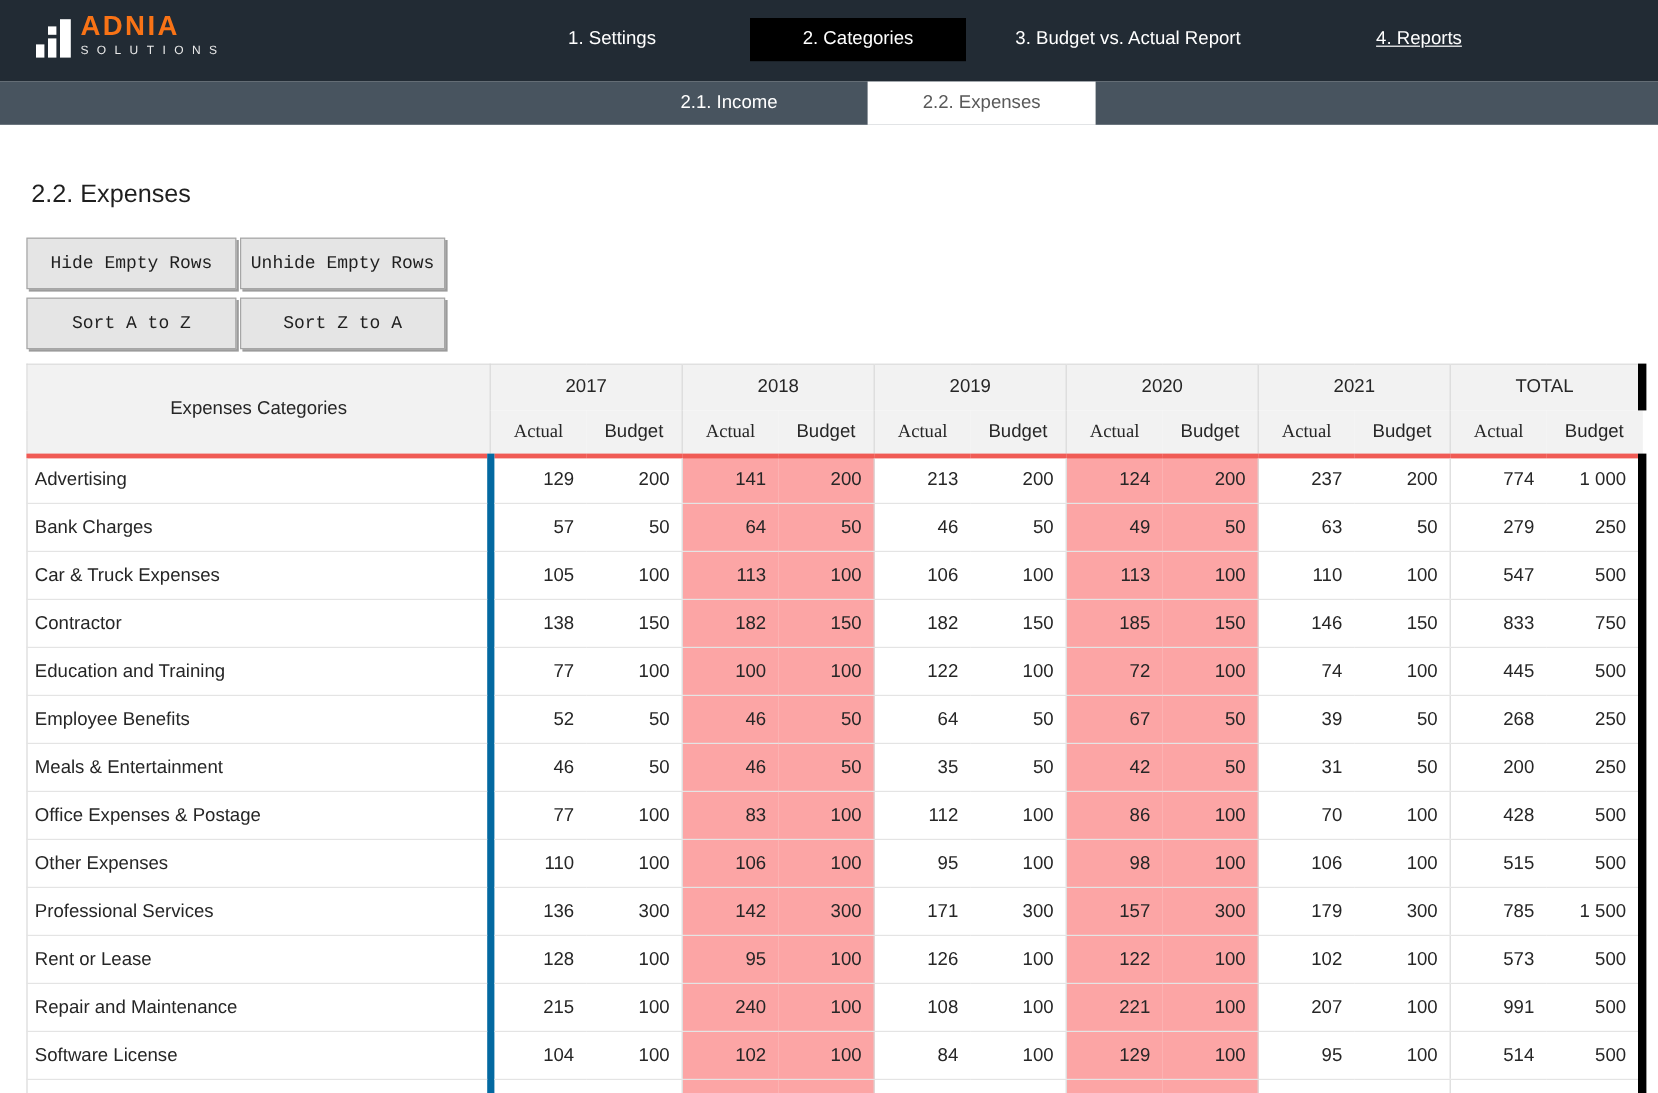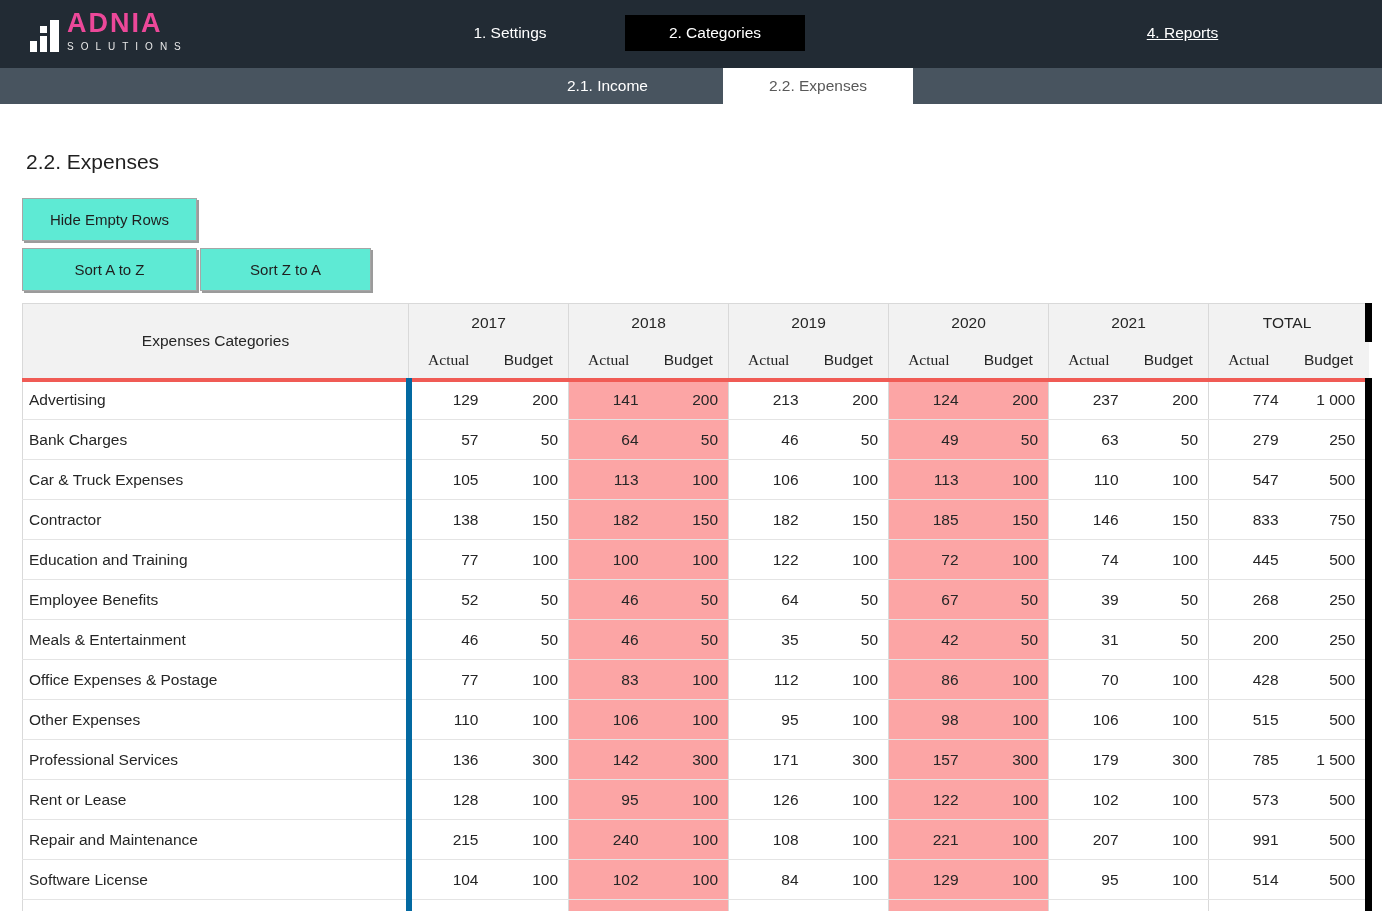--- a/index.html
+++ b/index.html
@@ -12,41 +12,41 @@
   
   .topbar { position:absolute; left:0; top:0; width:1382px; height:68px; background:#222B34; }
   .logo { position:absolute; left:30px; top:10px; display:flex; align-items:flex-end; gap:8px; }
   .logo-icon { display:flex; align-items:flex-end; gap:3px; height:32px; }
   .logo-icon .b1 { width:7px; height:11px; background:#fff; }
   .logo-icon .b2 { display:flex; flex-direction:column; gap:3px; justify-content:flex-end; }
   .logo-icon .b2 .dot { width:7px; height:7px; background:#fff; }
   .logo-icon .b2 .bar { width:7px; height:16px; background:#fff; }
   .logo-icon .b3 { width:9px; height:32px; background:#fff; }
   .logo-textwrap { display:flex; flex-direction:column; line-height:1; }
-  .logo-name { color:#ec4899; font-size:27px; font-weight:bold; letter-spacing:2px; }
+  .logo-name { color:#f97316; font-size:23px; font-weight:bold; letter-spacing:2px; }
   .logo-sub { color:#e9e9e9; font-size:10px; letter-spacing:7px; margin-top:5px; }
 
   .nav-tab { position:absolute; top:15px; height:36px; display:flex; align-items:center;
              justify-content:center; color:#fff; font-size:15.5px; cursor:pointer; }
   .nav-tab.active { background:#000000; }
 
   
   .subnav { position:absolute; left:0; top:68px; width:1382px; height:36px; background:#48545F; }
   .subnav-tab { position:absolute; top:0; height:36px; display:flex; align-items:center;
                 justify-content:center; color:#fff; font-size:15.5px; cursor:pointer; }
   .subnav-tab.active { background:#ffffff; color:#595959; }
 
   
   .page-title { position:absolute; left:26px; top:150px; font-size:21px; color:#1f1f1f; }
 
   .btn {
-    position:absolute; background:#5eead4; border:1px solid #a6a6a6;
+    position:absolute; background:#e5e5e5; border:1px solid #a6a6a6;
     box-shadow:2px 2px 0 #9b9b9b; font-size:15px; color:#1f1f1f;
     display:flex; align-items:center; justify-content:center; cursor:pointer;
-    font-family:Liberation Sans, sans-serif;
+    font-family:Liberation Mono, monospace;
   }
 
   
   .tablewrap { position:absolute; left:22px; top:303px; width:1346px; }
   table { border-collapse:collapse; table-layout:fixed; width:1346px; font-size:15.5px; }
   col.c-cat { width:386px; } col.c-num { width:80px; }
   thead th { background:#f2f2f2; font-weight:normal; color:#262626; height:38px; }
   thead tr.sub th { border-bottom:4px solid #F05B55; }
   th.cat-h { border:1px solid #d9d9d9; border-bottom:4px solid #F05B55; }
   th.grp { border-top:1px solid #d9d9d9; border-left:1px solid #d9d9d9; }
@@ -74,31 +74,33 @@
           </div>
         <div class="b3"></div>
       </div>
       <div class="logo-textwrap">
         <span class="logo-name">ADNIA</span>
         <span class="logo-sub">SOLUTIONS</span>
       </div>
     </div>
     <div class="nav-tab" style="left:430px; width:160px;">1. Settings</div>
     <div class="nav-tab active" style="left:625px; width:180px;">2. Categories</div>
+    <div class="nav-tab" style="left:830px; width:220px;">3. Budget vs. Actual Report</div>
     <div class="nav-tab" style="left:1100px; width:165px;text-decoration:underline;">4. Reports</div>
   </div>
 
   <div class="subnav">
     <div class="subnav-tab" style="left:510px; width:195px;">2.1. Income</div>
     <div class="subnav-tab active" style="left:723px; width:190px;">2.2. Expenses</div>
   </div>
 
   <div class="page-title">2.2. Expenses</div>
 
   <div class="btn" style="left:22px; top:198px; width:175px; height:43px;">Hide Empty Rows</div>
+  <div class="btn" style="left:200px; top:198px; width:171px; height:43px;">Unhide Empty Rows</div>
   <div class="btn" style="left:22px; top:248px; width:175px; height:43px;">Sort A to Z</div>
   <div class="btn" style="left:200px; top:248px; width:171px; height:43px;">Sort Z to A</div>
 
   <div class="tablewrap">
     <table>
       <colgroup id="table-cols">
           <col class="c-cat">
           <col class="c-num">
           <col class="c-num">
           <col class="c-num">

